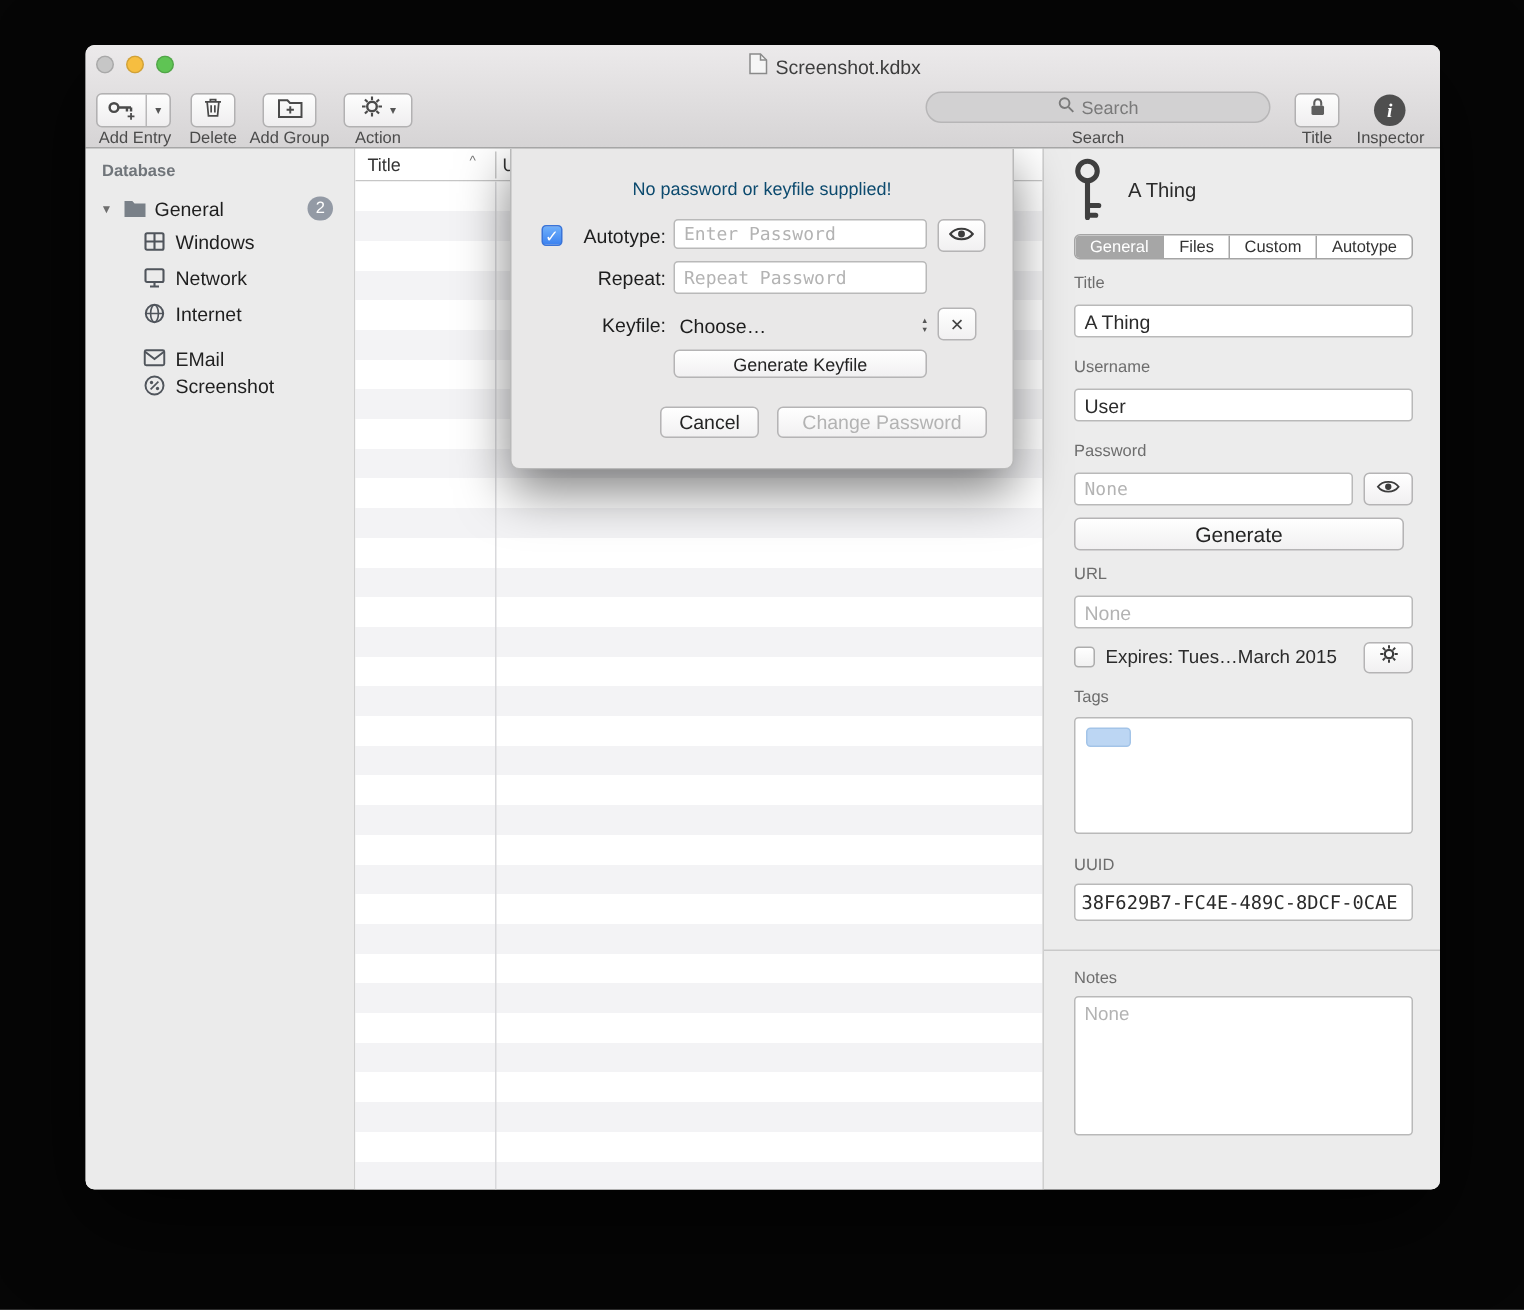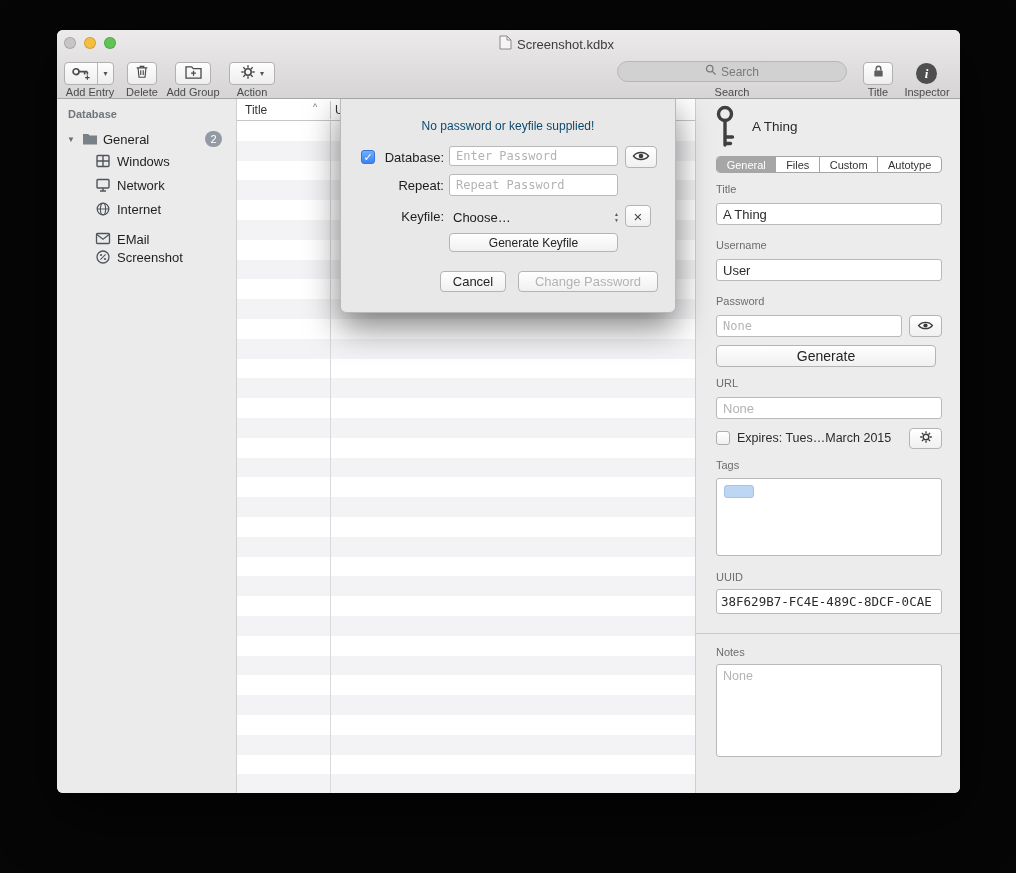--- a/index.html
+++ b/index.html
@@ -311,21 +311,21 @@
       <span class="insp-label" style="top:547px;">Notes</span>
       <textarea class="field abs" style="left: 20px; top: 565px; width: 226px; height: 93px; font-size: 12.5px;" placeholder="None"></textarea>
     </div>
 
     <div class="sheet">
       <div class="abs" style="left:0;top:20px;width:100%;text-align:center;font-size:12px;color:#0c4a6e;">No password or keyfile supplied!</div>
 
       <span class="cb checked abs" style="left:20px;top:51px;">
         <span>✓</span>
       </span>
-      <span class="dlg-label" style="top:51px;">Database:</span>
+      <span class="dlg-label" style="top:51px;">Autotype:</span>
       <input class="field mono abs" style="left: 108px; top: 47px; width: 169px; height: 20px;" placeholder="Enter Password">
       <div class="icon-btn abs" style="left:284px;top:47px;width:32px;height:22px;">
         <span>
           <svg width="18" height="12" viewBox="0 0 18 12">
               <path d="M1.5 6 C5 1.3 13 1.3 16.5 6 C13 10.7 5 10.7 1.5 6 Z" fill="none" stroke="#3c3c3c" stroke-width="1.4"></path>
               <circle cx="9" cy="6" r="2.3" fill="#3c3c3c"></circle>
             </svg>
         </span>
       </div>
 

